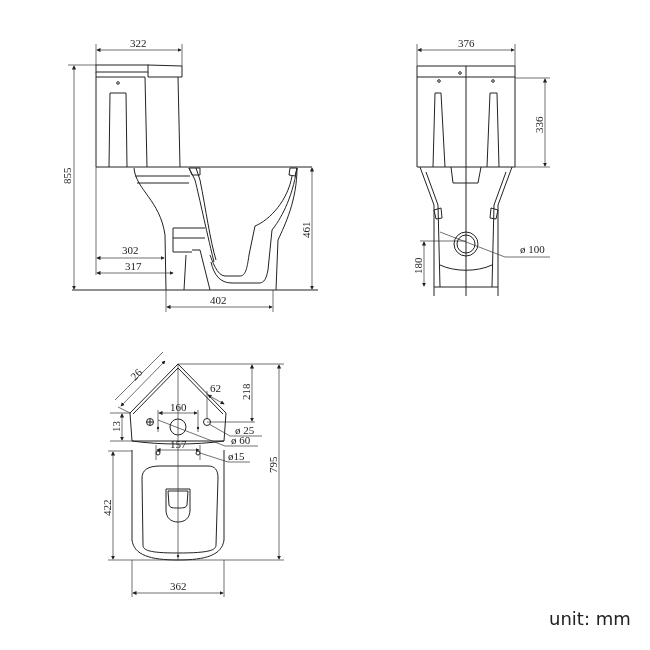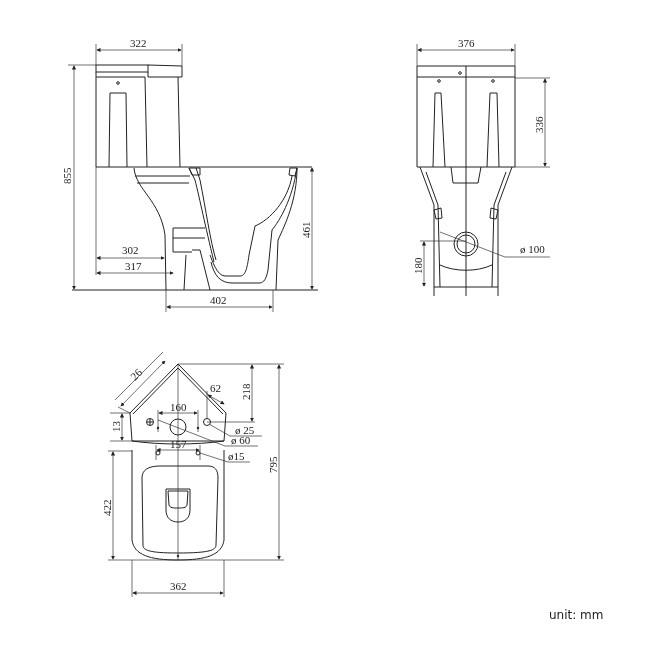--- a/index.html
+++ b/index.html
@@ -1,21 +1,21 @@
 <!DOCTYPE html>
 <html><head>
 <meta charset="utf-8">
 <style>
   html, body { margin: 0; padding: 0; background: #ffffff; }
   body { width: 650px; height: 650px; position: relative; overflow: hidden; font-family: "Liberation Serif", serif; }
   svg { position: absolute; left: 0; top: 0; }
   .ln { stroke: #222; stroke-width: 1; fill: none; }
   .thin { stroke: #333; stroke-width: 0.7; fill: none; }
   .dim { font-family: "Liberation Serif", serif; font-size: 11px; fill: #222; }
-  .unit { position: absolute; left: 549px; top: 608px; font-family: "DejaVu Sans", sans-serif; font-size: 12px; color: #222; }
+  .unit { position: absolute; left: 549px; top: 608px; font-family: "DejaVu Sans", sans-serif; font-size: 18px; color: #222; }
 </style>
 </head>
 <body>
 
 <svg width="650" height="650" viewBox="0 0 650 650">
   <defs>
     <marker id="ar" markerWidth="6" markerHeight="6" refX="5" refY="3" orient="auto-start-reverse">
       <path d="M0,0 L6,3 L0,6 z" fill="#222"></path>
     </marker>
   </defs>

